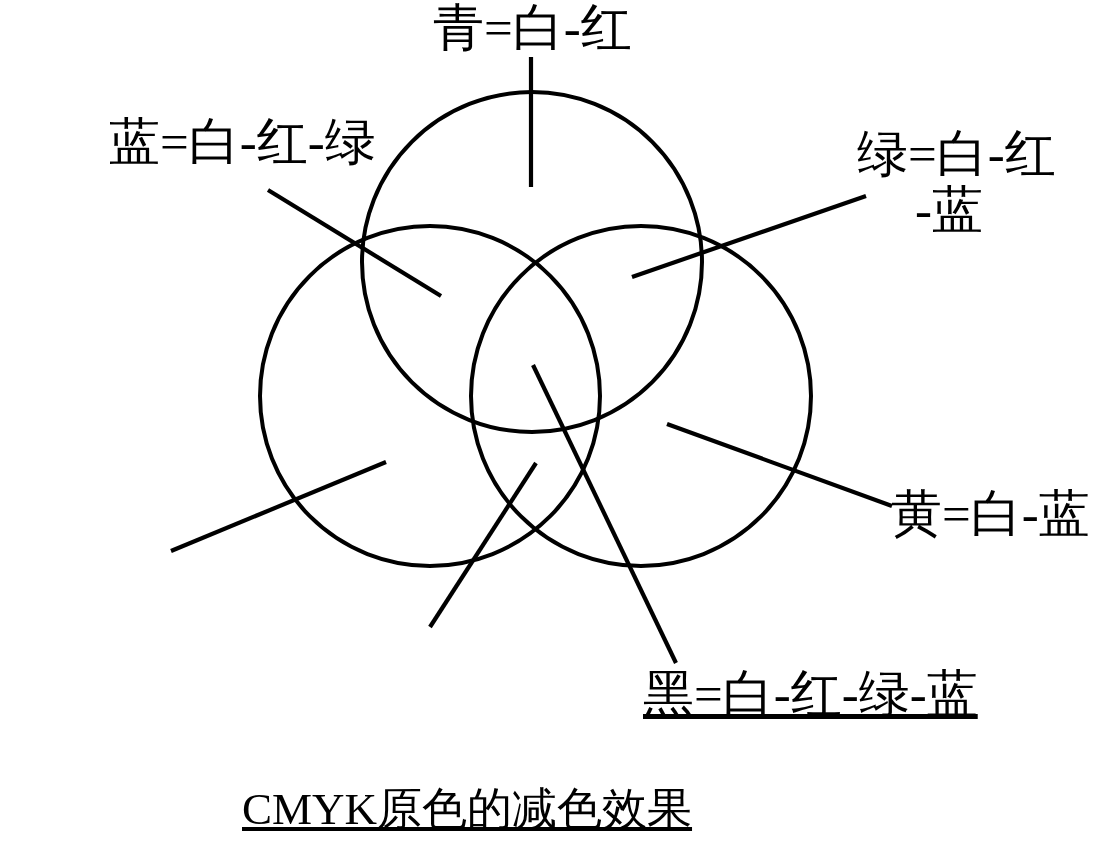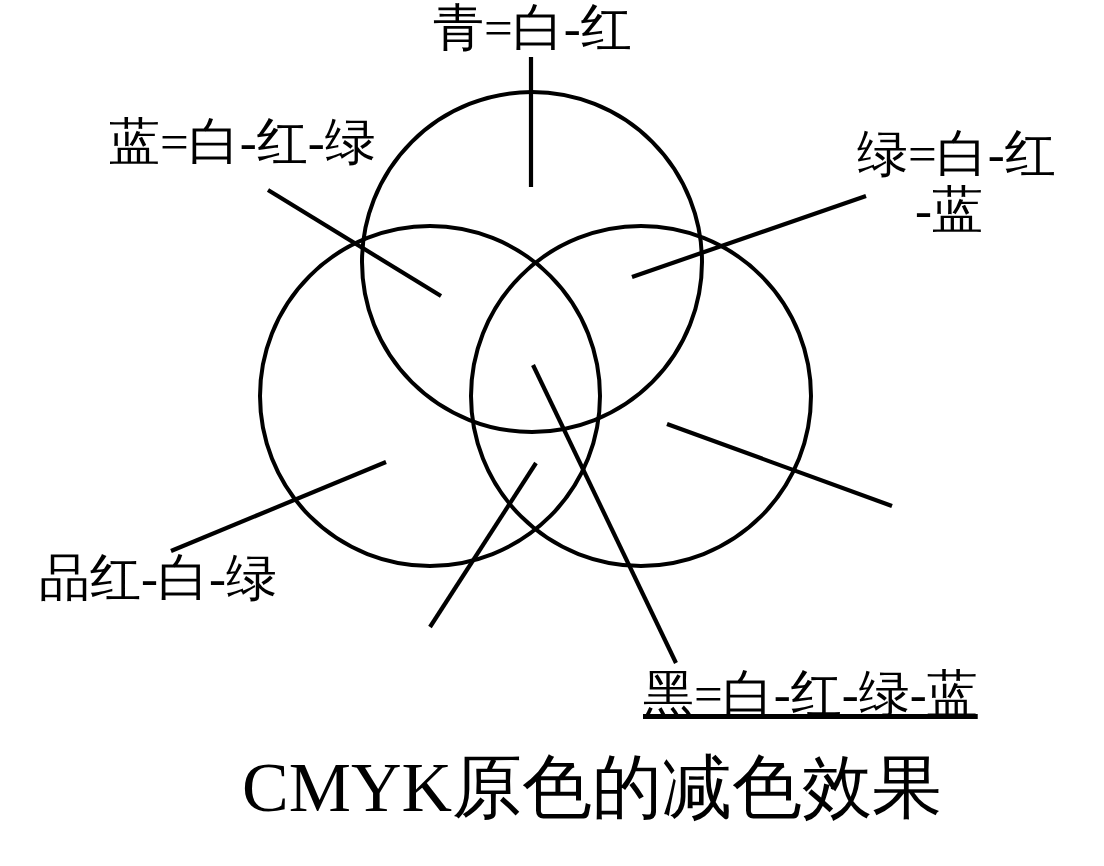--- a/index.html
+++ b/index.html
@@ -21,23 +21,24 @@
     position:absolute;
     font-size:51px;
     line-height:1.1;
     white-space:nowrap;
     letter-spacing:0px;
   }
   .lbl .indent { margin-left:58px; }
   .caption {
     position:absolute;
     left:229px;
-    top:741px;
-    font-size:70px;
+    top:779px;
+    font-size:45px;
     white-space:nowrap;
+    text-decoration:underline;
   }
 </style>
 </head>
 <body>
 
 <div class="stage">
 
   <svg width="1104" height="866" viewBox="0 0 1104 866">
 
     <circle cx="519" cy="262" r="170"></circle>
@@ -55,21 +56,21 @@
 
   <div class="lbl" style="left:420px; top:0px;">青=白-红</div>
 
   <div class="lbl" style="left:96px; top:114px;">蓝=白-红-绿</div>
 
   <div class="lbl" style="left:844px; top:126px;">
     <div>绿=白-红</div>
     <div class="indent">-蓝</div>
   </div>
 
+  <div class="lbl" style="left:878px; top:486px;">黄=白-蓝</div>
 
-  <div class="lbl" style="left:26px; top:550px;">品红-白-绿</div>
 
 
   <div class="lbl" style="left:630px; top:666px;text-decoration:underline;">黑=白-红-绿-蓝</div>
 
   <div class="caption">CMYK原色的减色效果</div>
 
 </div>
 
 </body></html>

